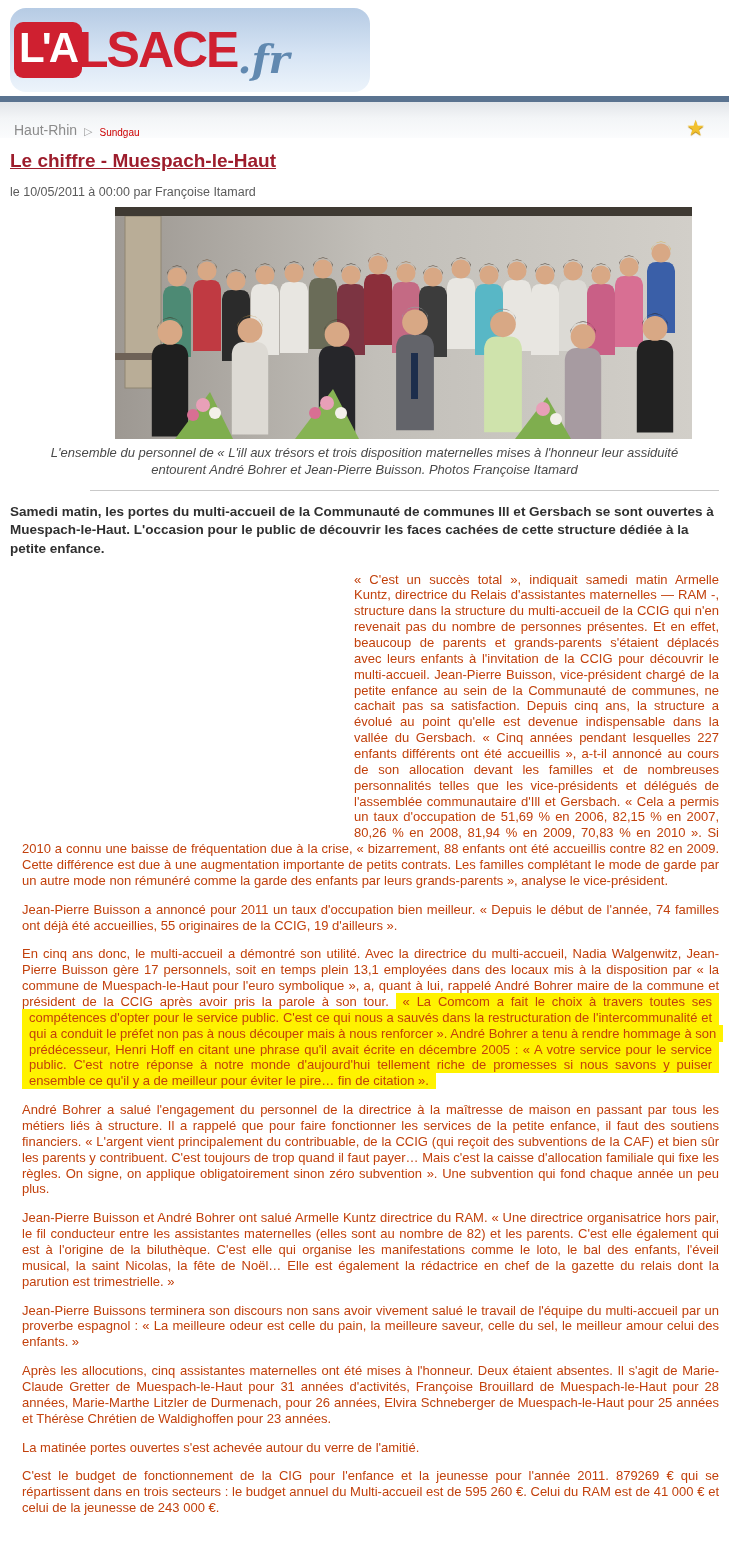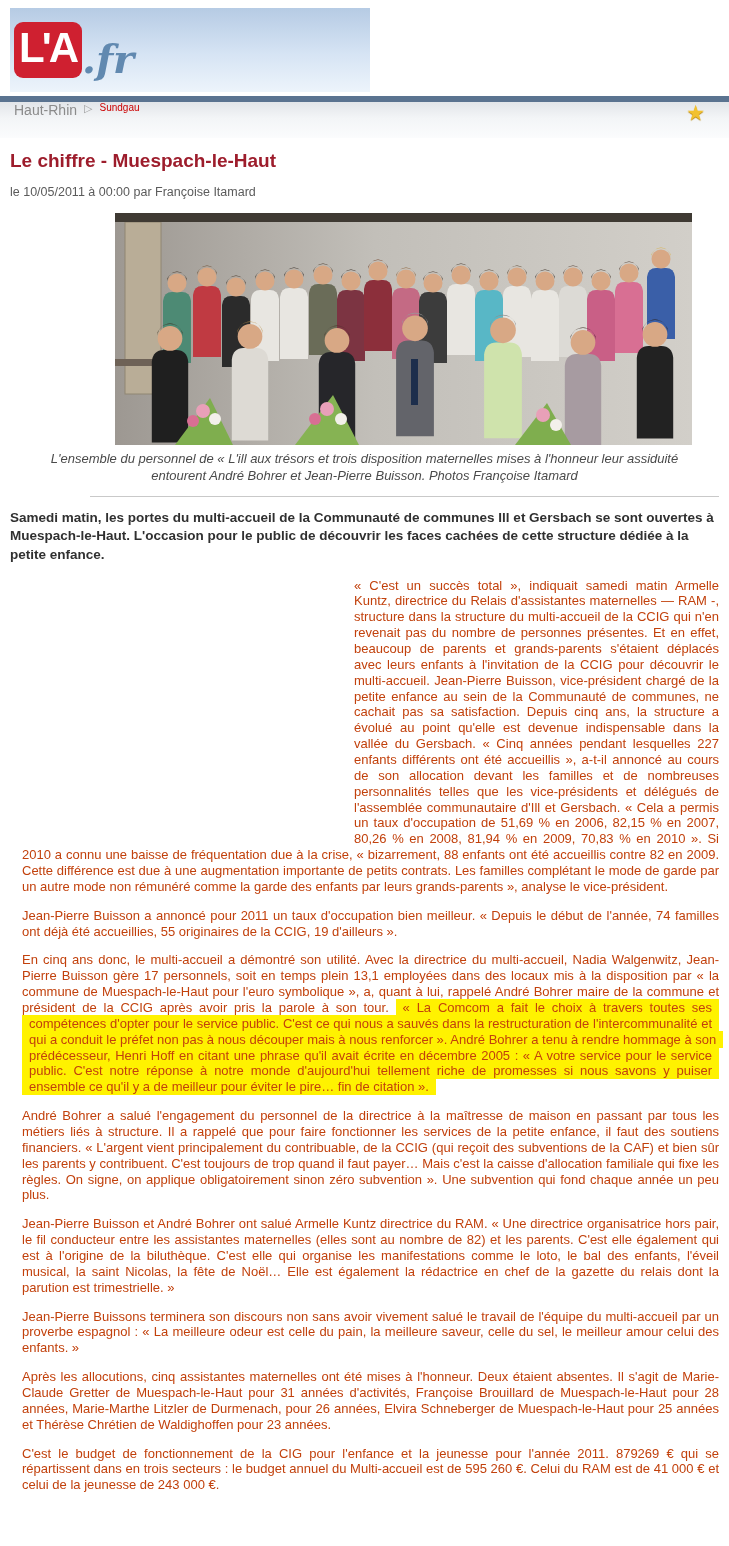--- a/index.html
+++ b/index.html
@@ -5,53 +5,53 @@
   html,body{margin:0;padding:0;}
   body{
     width:729px;height:1546px;overflow:hidden;background:#ffffff;
     font-family:"Liberation Sans",sans-serif;color:#3d3d3d;
   }
   
   .header{padding:8px 0 0 10px;}
   .logo{
     width:360px;height:84px;cursor:pointer;
     background:linear-gradient(180deg,#b6cbe4 0%,#d6e4f4 55%,#edf4fb 100%);
-    display:flex;align-items:center;padding-left:4px;box-sizing:border-box;
+    display:flex;align-items:center;padding-left:4px;box-sizing:border-box;border-radius:16px;
   }
   .logo-box{
     background:#cf2030;color:#ffffff;border-radius:9px;
     font-weight:bold;font-size:42px;line-height:52px;height:54px;
     padding:0 6px 2px 5px;letter-spacing:-3px;display:inline-block;
   }
   .logo-main{
     color:#cf2030;font-weight:bold;font-size:50px;letter-spacing:-2px;
     margin-left:-4px;line-height:54px;
   }
   .logo-suffix{
     color:#6189b0;font-family:"DejaVu Serif",serif;font-style:italic;
     font-weight:bold;font-size:40px;margin-left:0;position:relative;top:8px;
   }
   
   .topbar{height:6px;background:#5a7390;margin-top:4px;}
   .breadcrumb{
-    height:36px;display:flex;align-items:flex-start;padding:0 0 0 14px;
+    height:36px;display:flex;align-items:flex-end;padding:0 0 0 14px;
     background:linear-gradient(180deg,#e2e5e9 0%,#f3f5f7 45%,#fbfcfd 100%);
   }
   .crumb-region{color:#8b8b8b;font-size:14px;cursor:pointer;}
   .crumb-sep{color:#9a9a9a;font-size:11px;margin:0 7px;}
   .crumb-section{color:#cc0000;font-size:10px;cursor:pointer;}
   .star{
     margin-left:auto;margin-right:24px;font-size:21px;color:#f2c12e;cursor:pointer;
     text-shadow:0 1px 1px #b8860b;line-height:1;
   }
   
   .article{padding:0 10px;}
-  .kicker{color:#9d1d2c;font-size:19px;font-weight:bold;margin:12px 0 0 0;line-height:1.15;}
+  .kicker{color:#9d1d2c;font-size:19px;font-weight:bold;margin:12px 0 0 0;line-height:1.15;text-decoration:underline;}
   .title{color:#1c3569;font-size:24px;font-weight:bold;margin:3px 0 0 0;line-height:1.13;}
-  .byline{color:#5b5b5b;font-size:12.5px;margin:13px 0 14px 0;}
+  .byline{color:#5b5b5b;font-size:12.5px;margin:13px 0 8px 0;}
   .photo-wrap{margin:0 0 0 105px;width:577px;height:232px;}
   .photo-wrap svg{display:block;}
   .caption{
     font-style:italic;font-size:13px;color:#4a4a4a;text-align:center;
     margin:6px auto 0 auto;max-width:640px;line-height:1.3;
   }
   .caption-divider{border:none;border-top:1px solid #c9c9c9;margin:11px 0 0 80px;}
   .intro{font-weight:bold;font-size:13.5px;color:#303030;line-height:1.38;margin:12px 2px 0 0;}
   .body-p{font-size:13px;line-height:1.22;text-align:justify;margin:13px 0 0 12px;color:#c2410c;}
   .ad-spacer{float:left;width:332px;height:266px;}
@@ -63,20 +63,21 @@
   .hd{fill:var(--k,#d8a885);}
   .bd{fill:var(--s,#888888);}
   .hr{fill:var(--h,#43301f);}
 </style>
 </head>
 <body>
 
 <div class="header">
   <div class="logo">
     <span class="logo-box">L'A</span>
+      <span class="logo-main">LSACE</span>
       <span class="logo-suffix">.fr</span>
   </div>
 </div>
 
 <div class="topbar"></div>
 
 <div class="breadcrumb">
   <span class="crumb-region">Haut-Rhin</span>
   <span class="crumb-sep">▷</span>
   <span class="crumb-section">Sundgau</span>
@@ -163,15 +164,16 @@
   <p class="body-p"><span class="ad-spacer"></span><span>« C'est un succès total », indiquait samedi matin Armelle Kuntz, directrice du Relais d'assistantes maternelles — RAM -, structure dans la structure du multi-accueil de la CCIG qui n'en revenait pas du nombre de personnes présentes. Et en effet, beaucoup de parents et grands-parents s'étaient déplacés avec leurs enfants à l'invitation de la CCIG pour découvrir le multi-accueil. Jean-Pierre Buisson, vice-président chargé de la petite enfance au sein de la Communauté de communes, ne cachait pas sa satisfaction. Depuis cinq ans, la structure a évolué au point qu'elle est devenue indispensable dans la vallée du Gersbach. « Cinq années pendant lesquelles 227 enfants différents ont été accueillis », a-t-il annoncé au cours de son allocation devant les familles et de nombreuses personnalités telles que les vice-présidents et délégués de l'assemblée communautaire d'Ill et Gersbach. « Cela a permis un taux d'occupation de 51,69 % en 2006, 82,15 % en 2007, 80,26 % en 2008, 81,94 % en 2009, 70,83 % en 2010 ». Si 2010 a connu une baisse de fréquentation due à la crise, « bizarrement, 88 enfants ont été accueillis contre 82 en 2009. Cette différence est due à une augmentation importante de petits contrats. Les familles complétant le mode de garde par un autre mode non rémunéré comme la garde des enfants par leurs grands-parents », analyse le vice-président.</span></p>
 
   <p class="body-p">Jean-Pierre Buisson a annoncé pour 2011 un taux d'occupation bien meilleur. « Depuis le début de l'année, 74 familles ont déjà été accueillies, 55 originaires de la CCIG, 19 d'ailleurs ».</p>
 
   <p class="body-p"><span>En cinq ans donc, le multi-accueil a démontré son utilité. Avec la directrice du multi-accueil, Nadia Walgenwitz, Jean-Pierre Buisson gère 17 personnels, soit en temps plein 13,1 employées dans des locaux mis à la disposition par « la commune de Muespach-le-Haut pour l'euro symbolique », a, quant à lui, rappelé André Bohrer maire de la commune et président de la CCIG après avoir pris la parole à son tour. </span><mark class="hl">« La Comcom a fait le choix à travers toutes ses compétences d'opter pour le service public. C'est ce qui nous a sauvés dans la restructuration de l'intercommunalité et qui a conduit le préfet non pas à nous découper mais à nous renforcer ». André Bohrer a tenu à rendre hommage à son prédécesseur, Henri Hoff en citant une phrase qu'il avait écrite en décembre 2005 : « A votre service pour le service public. C'est notre réponse à notre monde d'aujourd'hui tellement riche de promesses si nous savons y puiser ensemble ce qu'il y a de meilleur pour éviter le pire… fin de citation ».</mark></p>
 
   <p class="body-p">André Bohrer a salué l'engagement du personnel de la directrice à la maîtresse de maison en passant par tous les métiers liés à structure. Il a rappelé que pour faire fonctionner les services de la petite enfance, il faut des soutiens financiers. « L'argent vient principalement du contribuable, de la CCIG (qui reçoit des subventions de la CAF) et bien sûr les parents y contribuent. C'est toujours de trop quand il faut payer… Mais c'est la caisse d'allocation familiale qui fixe les règles. On signe, on applique obligatoirement sinon zéro subvention ». Une subvention qui fond chaque année un peu plus.</p>
   <p class="body-p">Jean-Pierre Buisson et André Bohrer ont salué Armelle Kuntz directrice du RAM. « Une directrice organisatrice hors pair, le fil conducteur entre les assistantes maternelles (elles sont au nombre de 82) et les parents. C'est elle également qui est à l'origine de la biluthèque. C'est elle qui organise les manifestations comme le loto, le bal des enfants, l'éveil musical, la saint Nicolas, la fête de Noël… Elle est également la rédactrice en chef de la gazette du relais dont la parution est trimestrielle. »</p>
   <p class="body-p">Jean-Pierre Buissons terminera son discours non sans avoir vivement salué le travail de l'équipe du multi-accueil par un proverbe espagnol : « La meilleure odeur est celle du pain, la meilleure saveur, celle du sel, le meilleur amour celui des enfants. »</p>
   <p class="body-p">Après les allocutions, cinq assistantes maternelles ont été mises à l'honneur. Deux étaient absentes. Il s'agit de Marie-Claude Gretter de Muespach-le-Haut pour 31 années d'activités, Françoise Brouillard de Muespach-le-Haut pour 28 années, Marie-Marthe Litzler de Durmenach, pour 26 années, Elvira Schneberger de Muespach-le-Haut pour 25 années et Thérèse Chrétien de Waldighoffen pour 23 années.</p>
+  <p class="body-p">La matinée portes ouvertes s'est achevée autour du verre de l'amitié.</p>
   <p class="body-p">C'est le budget de fonctionnement de la CIG pour l'enfance et la jeunesse pour l'année 2011. 879269 € qui se répartissent dans en trois secteurs : le budget annuel du Multi-accueil est de 595 260 €. Celui du RAM est de 41 000 € et celui de la jeunesse de 243 000 €.</p>
 
 </div>
 
 </body></html>

